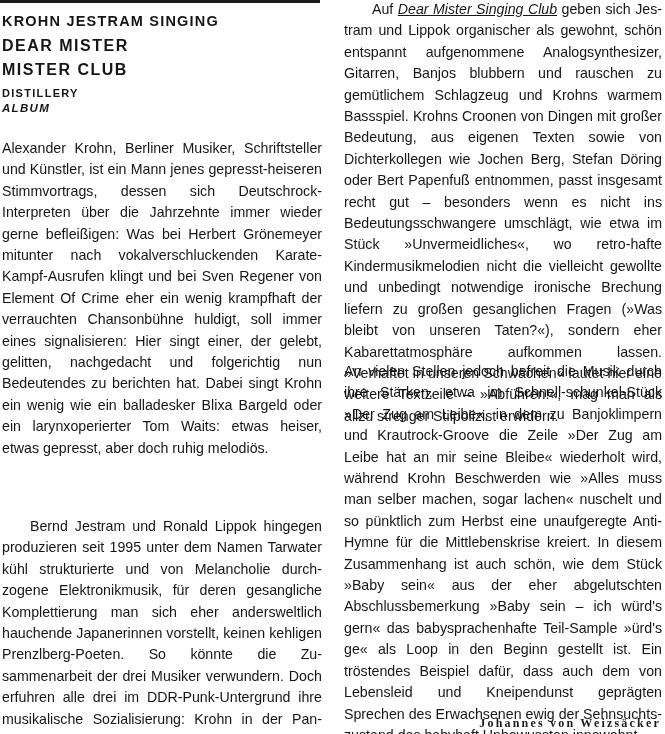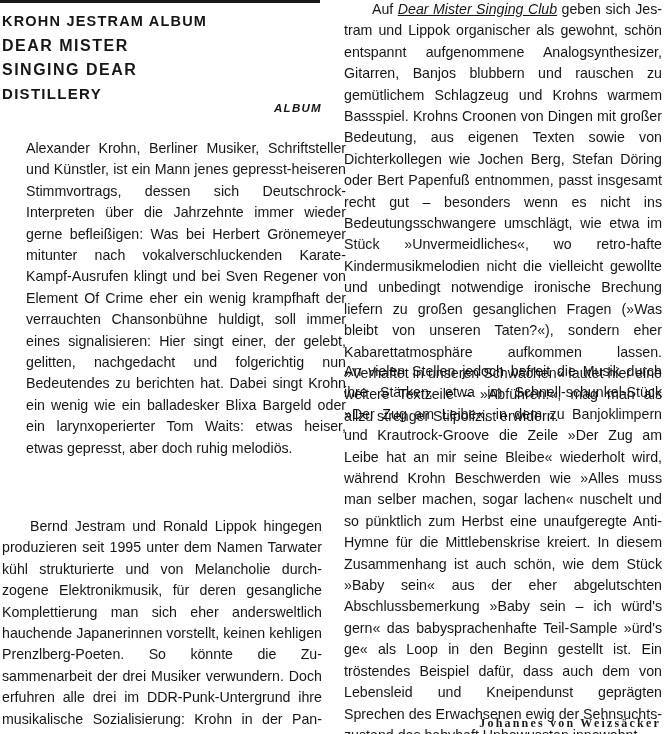--- a/index.html
+++ b/index.html
@@ -16,57 +16,57 @@
   .header { position: absolute; left: 2px; top: 12px; width: 320px; }
   .artist {
     font-weight: bold; font-size: 14.5px; letter-spacing: 1.2px;
     line-height: 18px; margin: 0;
   }
   .album-title {
     font-weight: bold; font-size: 16px; letter-spacing: 1.5px;
     line-height: 24px; margin: 4px 0 4px 0;
   }
   .label {
-    font-weight: bold; font-size: 15px; letter-spacing: 1.3px;
+    font-weight: bold; font-size: 11px; letter-spacing: 1.3px;
     line-height: 15px; margin: 0;
   }
   .format {
     font-weight: bold; font-style: italic; font-size: 11.5px;
-    letter-spacing: 1.3px; line-height: 15px; margin: 0; text-align: right;
+    letter-spacing: 1.3px; line-height: 15px; margin: 0;
   }
 
   .para {
     font-size: 14.2px; line-height: 21.4px; margin: 0;
     text-align: justify; hyphens: manual;
   }
   .indent { text-indent: 28px; }
 
-  .p1 { position: absolute; left: 2px; top: 138px; width: 320px; margin-left: 24px; }
+  .p1 { position: absolute; left: 2px; top: 138px; width: 320px; }
   .p2 { position: absolute; left: 2px; top: 516px; width: 320px; }
   .p3 { position: absolute; left: 344px; top: -1px; width: 318px; }
   .p4 { position: absolute; left: 344px; top: 361px; width: 318px; }
 
   .byline {
     position: absolute; right: 4px; top: 716px;
     font-family: "Liberation Serif", "DejaVu Serif", serif;
     font-weight: bold; font-size: 12px; letter-spacing: 2.2px;
     color: #1a1a1a; white-space: nowrap;
   }
   em { font-style: italic; text-decoration: underline; }
 </style>
 </head>
 <body>
 
 <div class="topbar"></div>
 
 <div class="header">
-  <p class="artist">KROHN JESTRAM ALBUM</p>
+  <p class="artist">KROHN JESTRAM SINGING</p>
   <h1 class="album-title">
     <span>DEAR MISTER</span><br>
-    <span>SINGING DEAR</span>
+    <span>MISTER CLUB</span>
   </h1>
   <p class="label">DISTILLERY</p>
   <p class="format">ALBUM</p>
 </div>
 
 <p class="para p1">Alexander Krohn, Berliner Musiker, Schriftsteller und Künstler, ist ein Mann jenes gepresst-heise­ren Stimmvortrags, dessen sich Deutschrock-Interpreten über die Jahrzehnte immer wieder gerne befleißigen: Was bei Herbert Grönemeyer mitunter nach vokalverschluckenden Karate-Kampf-Ausrufen klingt und bei Sven Regener von Element Of Crime eher ein wenig krampfhaft der verrauchten Chansonbühne huldigt, soll immer eines signalisieren: Hier singt einer, der gelebt, gelitten, nachgedacht und folgerichtig nun Bedeutendes zu berichten hat. Dabei singt Krohn ein wenig wie ein balladesker Blixa Bargeld oder ein larynxoperierter Tom Waits: etwas heiser, etwas gepresst, aber doch ruhig melodiös.</p>
 
 <p class="para p2 indent">Bernd Jestram und Ronald Lippok hingegen produzieren seit 1995 unter dem Namen Tarwater kühl strukturierte und von Melancholie durch­zogene Elektronikmusik, für deren gesangliche Komplettierung man sich eher andersweltlich hauchende Japanerinnen vorstellt, keinen kehligen Prenzlberg-Poeten. So könnte die Zu­sammenarbeit der drei Musiker verwundern. Doch erfuhren alle drei im DDR-Punk-Untergrund ihre musikalische Sozialisierung: Krohn in der Pan­kower Anarcho-Szene der späten 1980er-Jahre, Jestram und Lippok in der exzellenten Art-Punk-Gruppe Ornament und Verbrechen.</p>
 
 <p class="para p3 indent"><span>Auf </span><em>Dear Mister Singing Club</em><span> geben sich Jes­tram und Lippok organischer als gewohnt, schön entspannt aufgenommene Analogsynthesizer, Gitarren, Banjos blubbern und rauschen zu gemüt­lichem Schlagzeug und Krohns warmem Bassspiel. Krohns Croonen von Dingen mit großer Bedeutung, aus eigenen Texten sowie von Dichterkollegen wie Jochen Berg, Stefan Döring oder Bert Papenfuß entnommen, passt insgesamt recht gut – beson­ders wenn es nicht ins Bedeutungsschwangere umschlägt, wie etwa im Stück »Unvermeidliches«, wo retro-hafte Kindermusikmelodien nicht die vielleicht gewollte und unbedingt notwendige iro­nische Brechung liefern zu großen gesanglichen Fragen (»Was bleibt von unseren Taten?«), sondern eher Kabarettatmosphäre aufkommen lassen. »Verhaftet in unseren Schwächen« lautet hier eine weitere Textzeile – »Abführen!«, mag man als allzu strenger Stilpolizist erwidern.</span></p>

